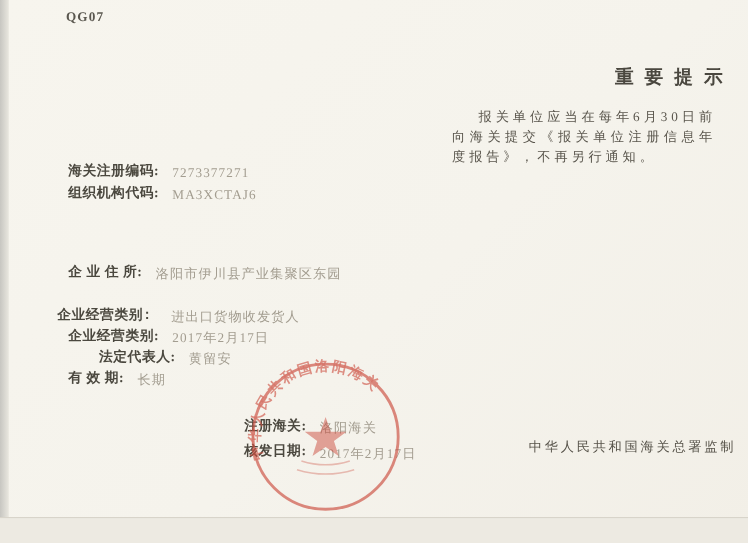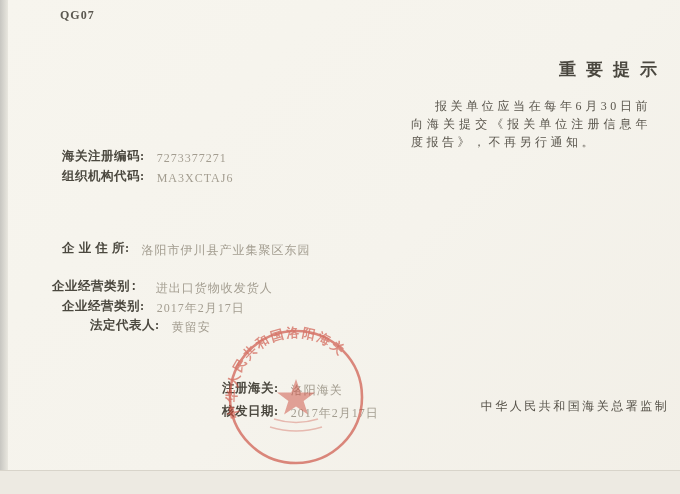--- a/index.html
+++ b/index.html
@@ -85,20 +85,24 @@
     <span class="value">进出口货物收发货人</span>
   </div>
   <div class="row" style="left:62px;top:296px;">
     <span class="label">企业经营类别:</span>
     <span class="value">2017年2月17日</span>
   </div>
   <div class="row" style="left:62px;top:315px;margin-left:28px;">
     <span class="label">法定代表人:</span>
     <span class="value">黄留安</span>
   </div>
+  <div class="row" style="left:62px;top:334px;">
+    <span class="label">有  效  期:</span>
+    <span class="value">长期</span>
+  </div>
 
   <div class="row" style="left:222px;top:378px;">
     <span class="label">注册海关:</span>
     <span class="value">洛阳海关</span>
   </div>
   <div class="row" style="left:222px;top:401px;">
     <span class="label">核发日期:</span>
     <span class="value">2017年2月17日</span>
   </div>
 

